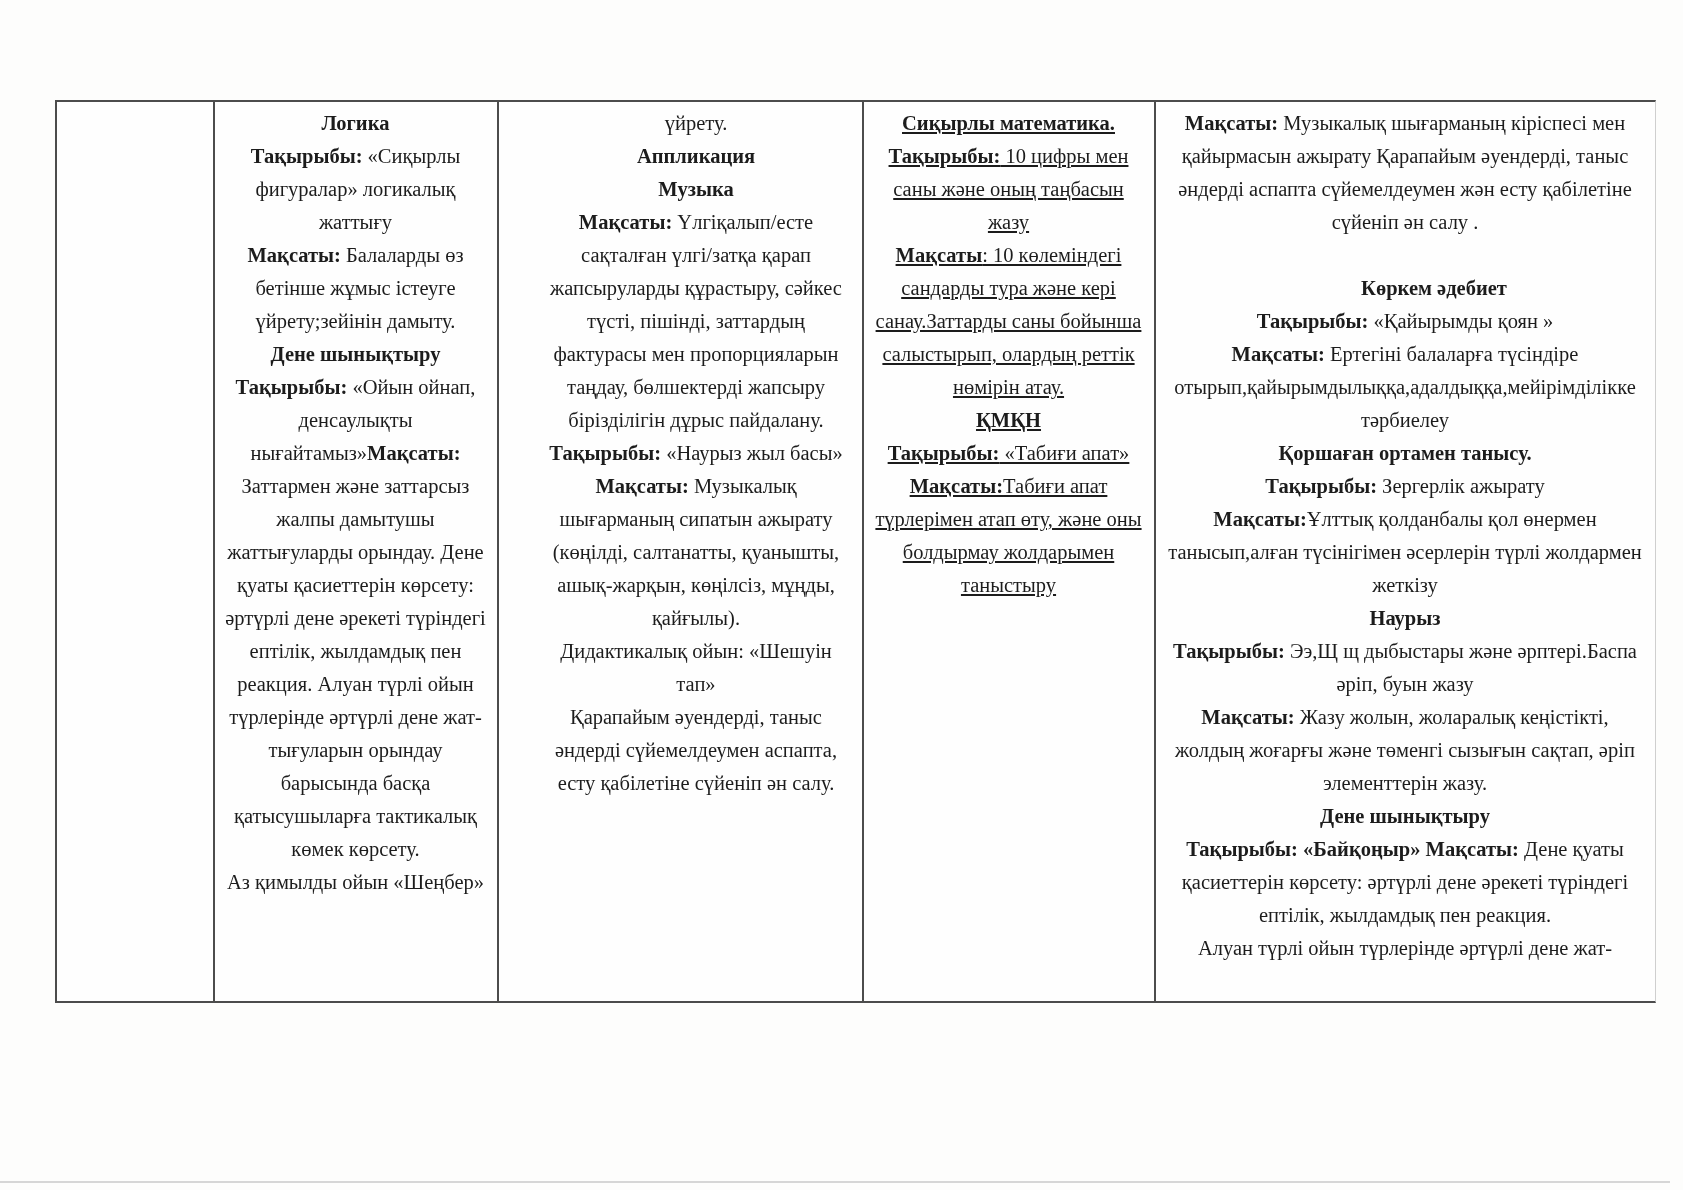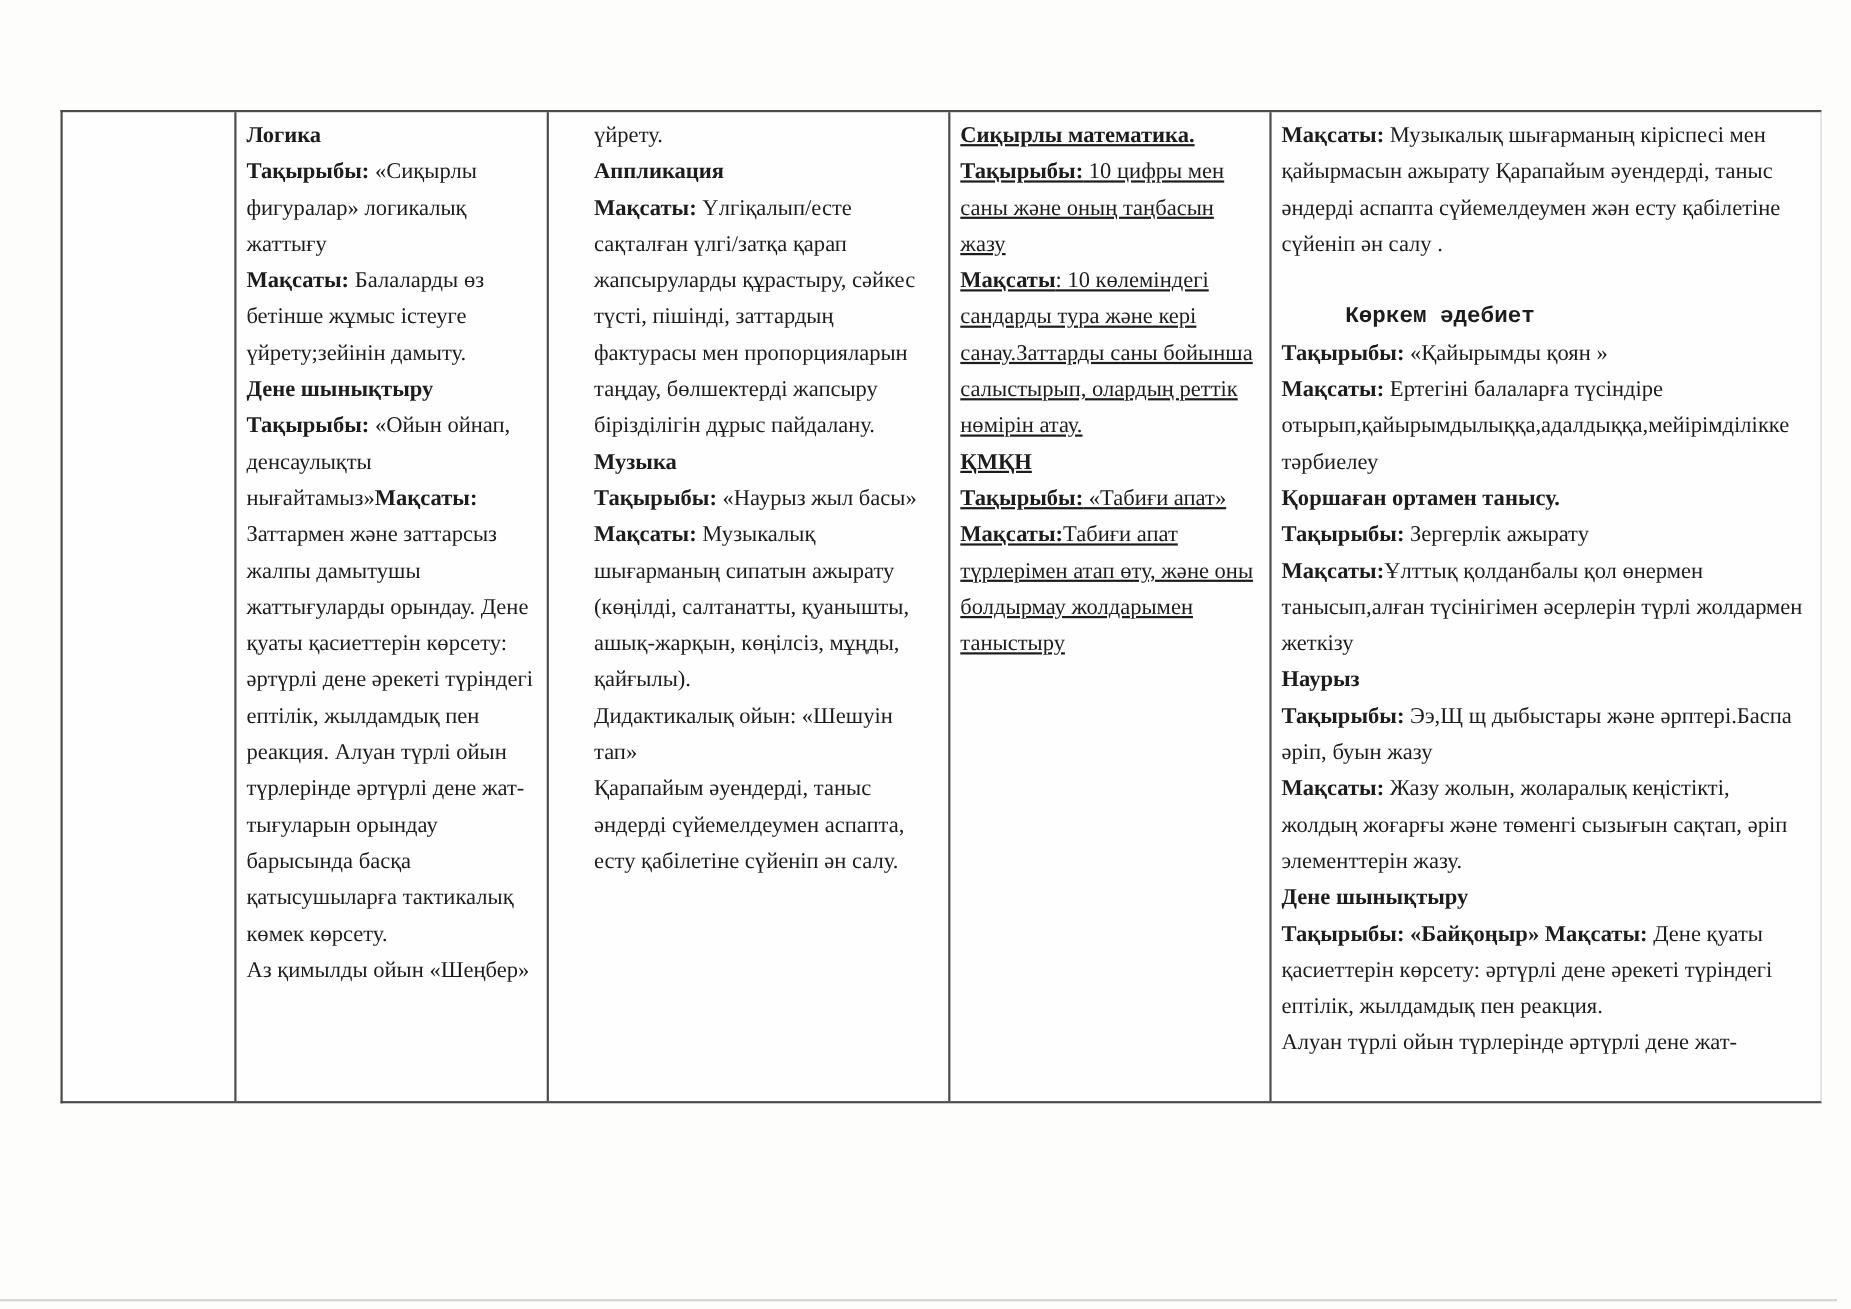--- a/index.html
+++ b/index.html
@@ -6,20 +6,21 @@
   body{
     background:#ffffff;
     font-family:"Liberation Serif","DejaVu Serif",serif;
   }
   .page{
     position:relative;
     width:1683px;
     height:1190px;
     background:#fdfdfc;
     overflow:hidden;
+    text-align:center;
   }
   .lesson-table{
     position:absolute;
     left:55px;
     top:100px;
     width:1601px;
     height:903px;
     display:flex;
     flex-direction:row;
     align-items:stretch;
@@ -41,21 +42,21 @@
   }
   .cell:last-child{border-right:none;}
   .c0{width:158px;flex:none;}
   .c1{width:284px;flex:none;}
   .c2{width:333px;flex:none;margin-left:32px;}
   .c3{width:292px;flex:none;text-decoration:underline;}
   .c4{flex:1;}
   .blk{margin:0;}
   .blk .b{font-weight:bold;}
   .blk.blank{height:33px;}
-  .blk.indent{padding-left:58px;font-family:Liberation Mono, monospace;}
+  .blk.indent{padding-left:58px;}
   .scan-line{
     position:absolute;
     left:0;
     top:1181px;
     width:1670px;
     height:2px;
     background:#d6d6d6;
   }
 </style>
 </head>
@@ -68,22 +69,22 @@
         <div class="blk"><span class="b">Логика</span></div>
         <div class="blk"><span class="b">Тақырыбы:</span><span> «Сиқырлы фигуралар» логикалық жаттығу</span></div>
         <div class="blk"><span class="b">Мақсаты:</span><span> Балаларды өз бетінше жұмыс істеуге үйрету;зейінін дамыту.</span></div>
         <div class="blk"><span class="b">Дене шынықтыру</span></div>
         <div class="blk"><span class="b">Тақырыбы:</span><span> «Ойын ойнап, денсаулықты нығайтамыз»</span><span class="b">Мақсаты:</span><span> Заттармен және заттарсыз жалпы дамытушы жаттығуларды орындау. Дене қуаты қасиеттерін көрсету: әртүрлі дене әрекеті түріндегі ептілік, жылдамдық пен реакция. Алуан түрлі ойын түрлерінде әртүрлі дене жат-</span><br><span>тығуларын орындау барысында басқа қатысушыларға тактикалық көмек көрсету.</span></div>
         <div class="blk"><span>Аз қимылды ойын «Шеңбер»</span></div>
       </div>
     <div class="cell c2">
         <div class="blk"><span>үйрету.</span></div>
         <div class="blk"><span class="b">Аппликация</span></div>
+        <div class="blk"><span class="b">Музыка</span></div>
         <div class="blk"><span class="b">Мақсаты:</span><span> Үлгіқалып/есте сақталған үлгі/затқа қарап жапсыруларды құрастыру, сәйкес түсті, пішінді, заттардың фактурасы мен пропорцияларын таңдау, бөлшектерді жапсыру бірізділігін дұрыс пайдалану.</span></div>
-        <div class="blk"><span class="b">Музыка</span></div>
         <div class="blk"><span class="b">Тақырыбы:</span><span> «Наурыз жыл басы»</span></div>
         <div class="blk"><span class="b">Мақсаты:</span><span> Музыкалық шығарманың сипатын ажырату (көңілді, салтанатты, қуанышты, ашық-жарқын, көңілсіз, мұңды, қайғылы).</span></div>
         <div class="blk"><span>Дидактикалық ойын: «Шешуін тап»</span></div>
         <div class="blk"><span> Қарапайым әуендерді, таныс әндерді сүйемелдеумен аспапта, есту қабілетіне сүйеніп ән салу.</span></div>
       </div>
     <div class="cell c3">
         <div class="blk"><span class="b">Сиқырлы математика.</span></div>
         <div class="blk"><span class="b">Тақырыбы:</span><span> 10 цифры мен саны және оның таңбасын жазу</span></div>
         <div class="blk"><span class="b">Мақсаты</span><span>: 10 көлеміндегі сандарды тура және кері санау.Заттарды саны бойынша салыстырып, олардың реттік  нөмірін атау.</span></div>
         <div class="blk"><span class="b">ҚМҚН</span></div>

